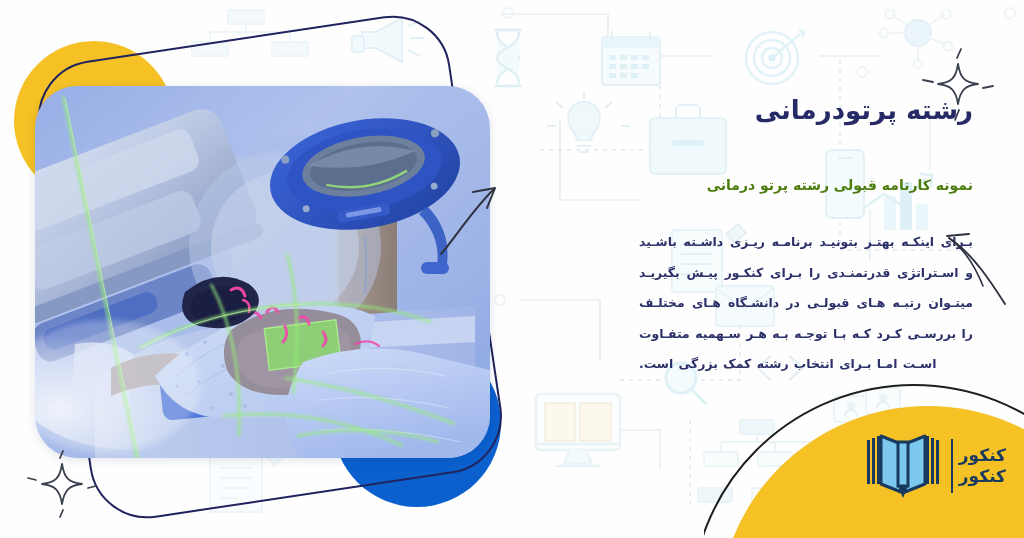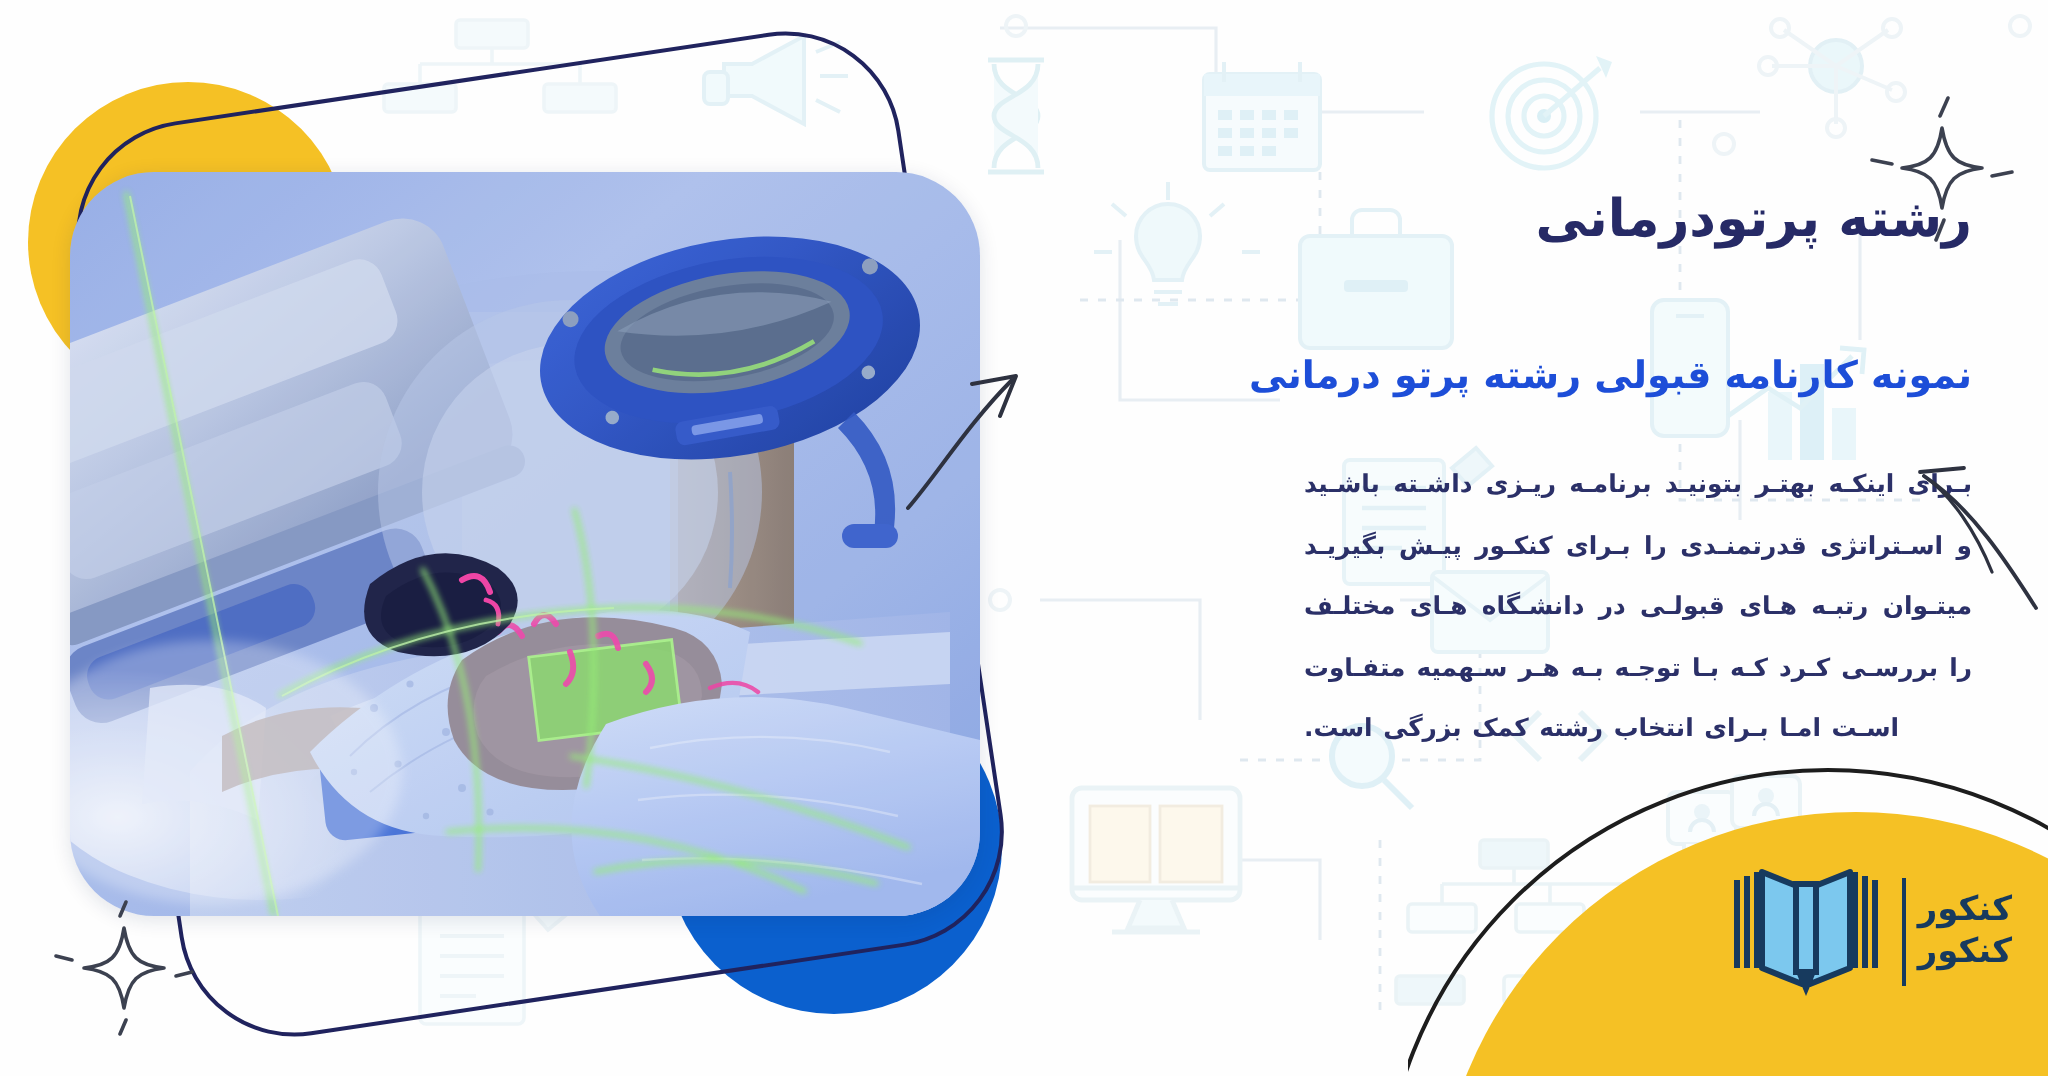--- a/index.html
+++ b/index.html
@@ -37,31 +37,31 @@
     position:absolute;left:35px;top:86px;width:455px;height:372px;
     border-radius:42px;overflow:hidden;
     box-shadow:0 2px 10px rgba(20,30,70,.12);
   }
   .photo-card svg{display:block;}
 
   .sparkle{position:absolute;}
 
   
   .content{
-    position:absolute;right:4px;top:0;width:560px;height:538px;
+    position:absolute;right:17px;top:0;width:560px;height:538px;
     direction:rtl;text-align:right;
   }
   .title{
     position:absolute;right:34px;top:78px;
     font-size:26px;font-weight:700;color:#262a66;
     letter-spacing:0px;white-space:nowrap;
   }
   .subtitle{
     position:absolute;right:34px;top:154px;
-    font-size:19px;font-weight:700;color:#1d4ed8;
+    font-size:14px;font-weight:700;color:#4d7c0f;
     white-space:nowrap;
     margin-top:23px;
   }
   .body-text{
     position:absolute;right:34px;top:215px;width:334px;
     font-size:12.4px;line-height:2.45;font-weight:600;
     color:#2b3068;text-align:justify;text-align-last:left;
     word-spacing:1px;
   }
 

